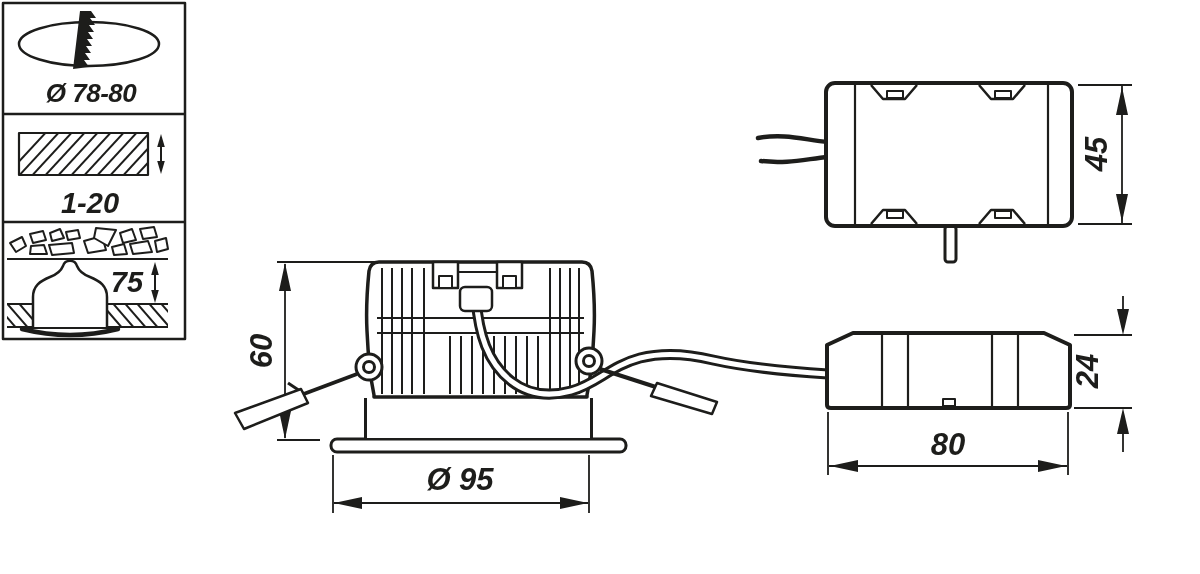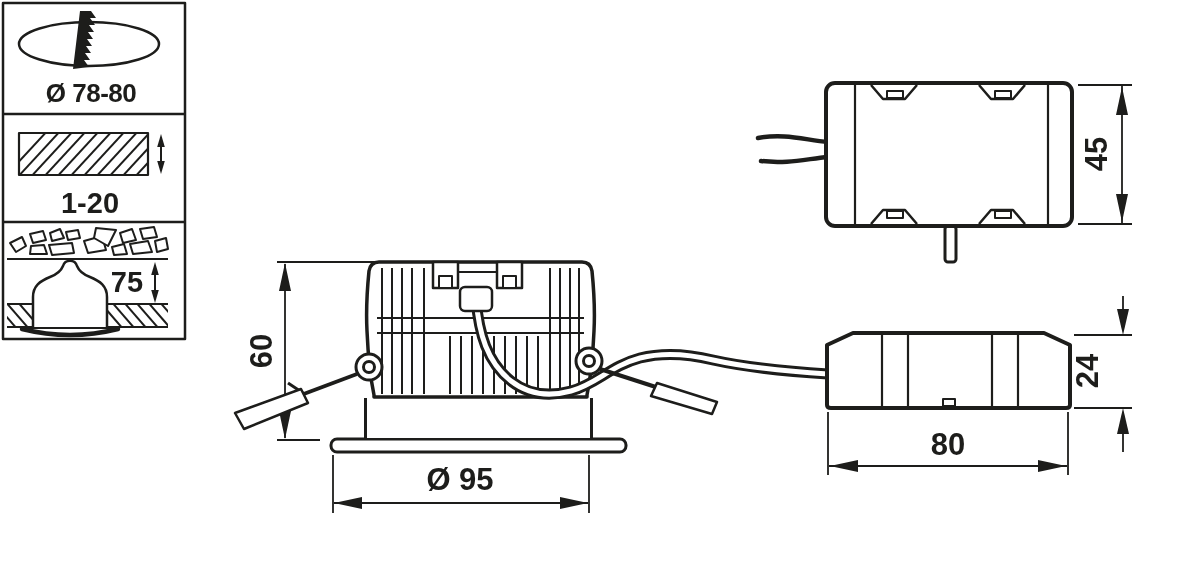--- a/index.html
+++ b/index.html
@@ -1,16 +1,16 @@
 <!DOCTYPE html>
 <html style="--line: #1d1d1b; --bg: #ffffff;"><head>
 <meta charset="utf-8">
 <style>
   html,body{margin:0;padding:0;background:#fff;}
-  .stage{position:relative;width:1200px;height:574px;background:var(--bg,#fff);overflow:hidden;}
+  .stage{position:relative;width:1200px;height:574px;background:var(--bg,#fff);overflow:hidden;font-style:italic;}
   svg{display:block;}
   .ln{stroke:var(--line,#1d1d1b);fill:none;stroke-linejoin:round;}
   .wf{fill:#fff;}
   .blk{fill:var(--line,#1d1d1b);stroke:none;}
   .s18{stroke-width:1.8;}
   .s2{stroke-width:2;}
   .s22{stroke-width:2.2;}
   .s25{stroke-width:2.5;}
   .s3{stroke-width:3;}
   .s35{stroke-width:3.5;}

